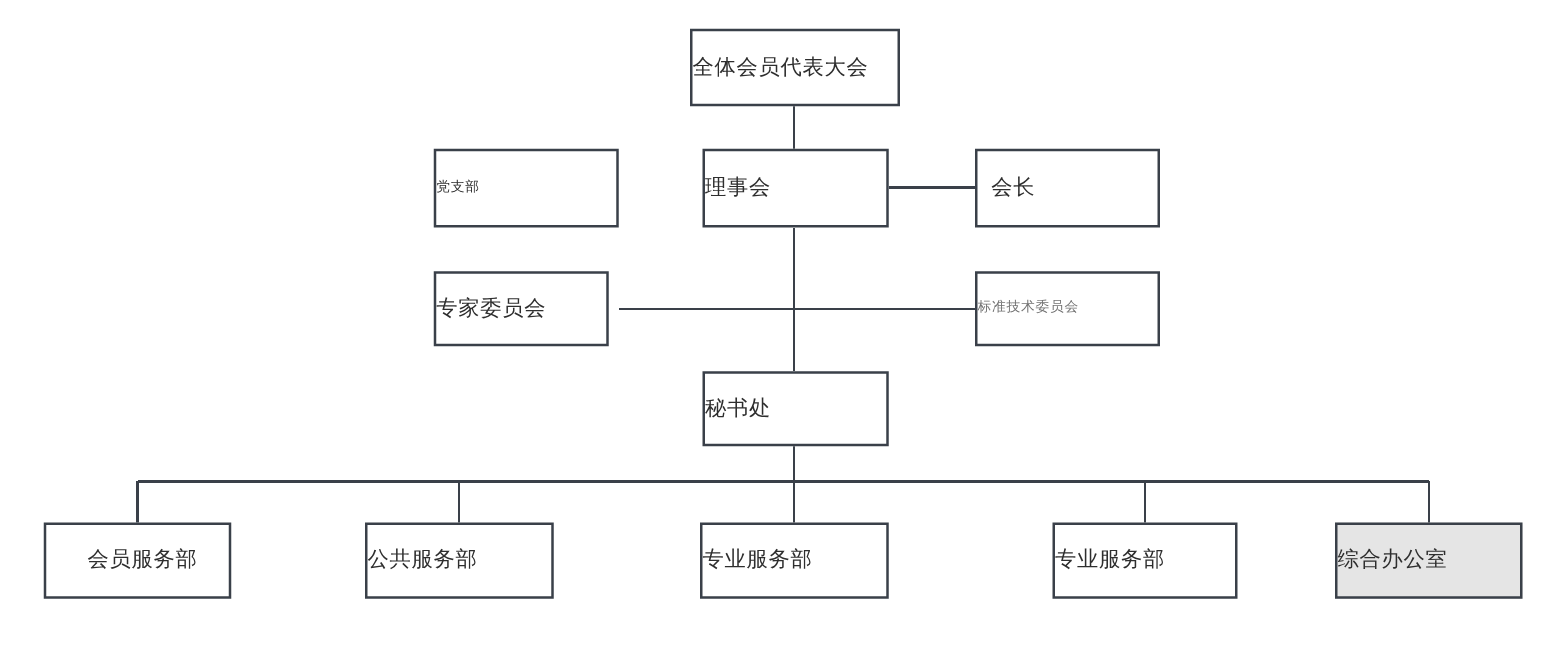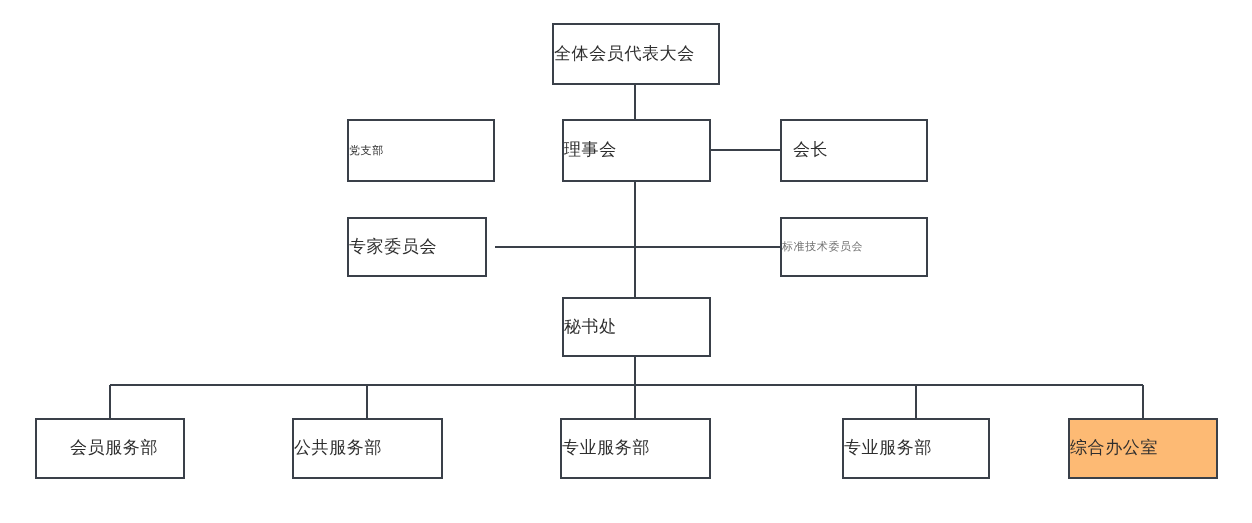--- a/index.html
+++ b/index.html
@@ -105,17 +105,17 @@
   </div>
 
   <div class="node" style="left: 560px; top: 418px; width: 151px; height: 61px; border-color: rgb(58, 64, 73); border-width: 2px; background: rgb(255, 255, 255);">
     <span class="node-label" style="color: rgb(46, 46, 46); font-size: 17px;">专业服务部</span>
   </div>
 
   <div class="node" style="left: 842px; top: 418px; width: 148px; height: 61px; border-color: rgb(58, 64, 73); border-width: 2px; background: rgb(255, 255, 255);">
     <span class="node-label" style="color: rgb(46, 46, 46); font-size: 17px;">专业服务部</span>
   </div>
 
-  <div class="node" style="left: 1068px; top: 418px; width: 150px; height: 61px; border-color: rgb(58, 64, 73); border-width: 2px; background: #fdba74;">
+  <div class="node" style="left: 1068px; top: 418px; width: 150px; height: 61px; border-color: rgb(58, 64, 73); border-width: 2px; background: #e5e5e5;">
     <span class="node-label" style="color: rgb(46, 46, 46); font-size: 17px;">综合办公室</span>
   </div>
 
 </div>
 
 </body></html>

